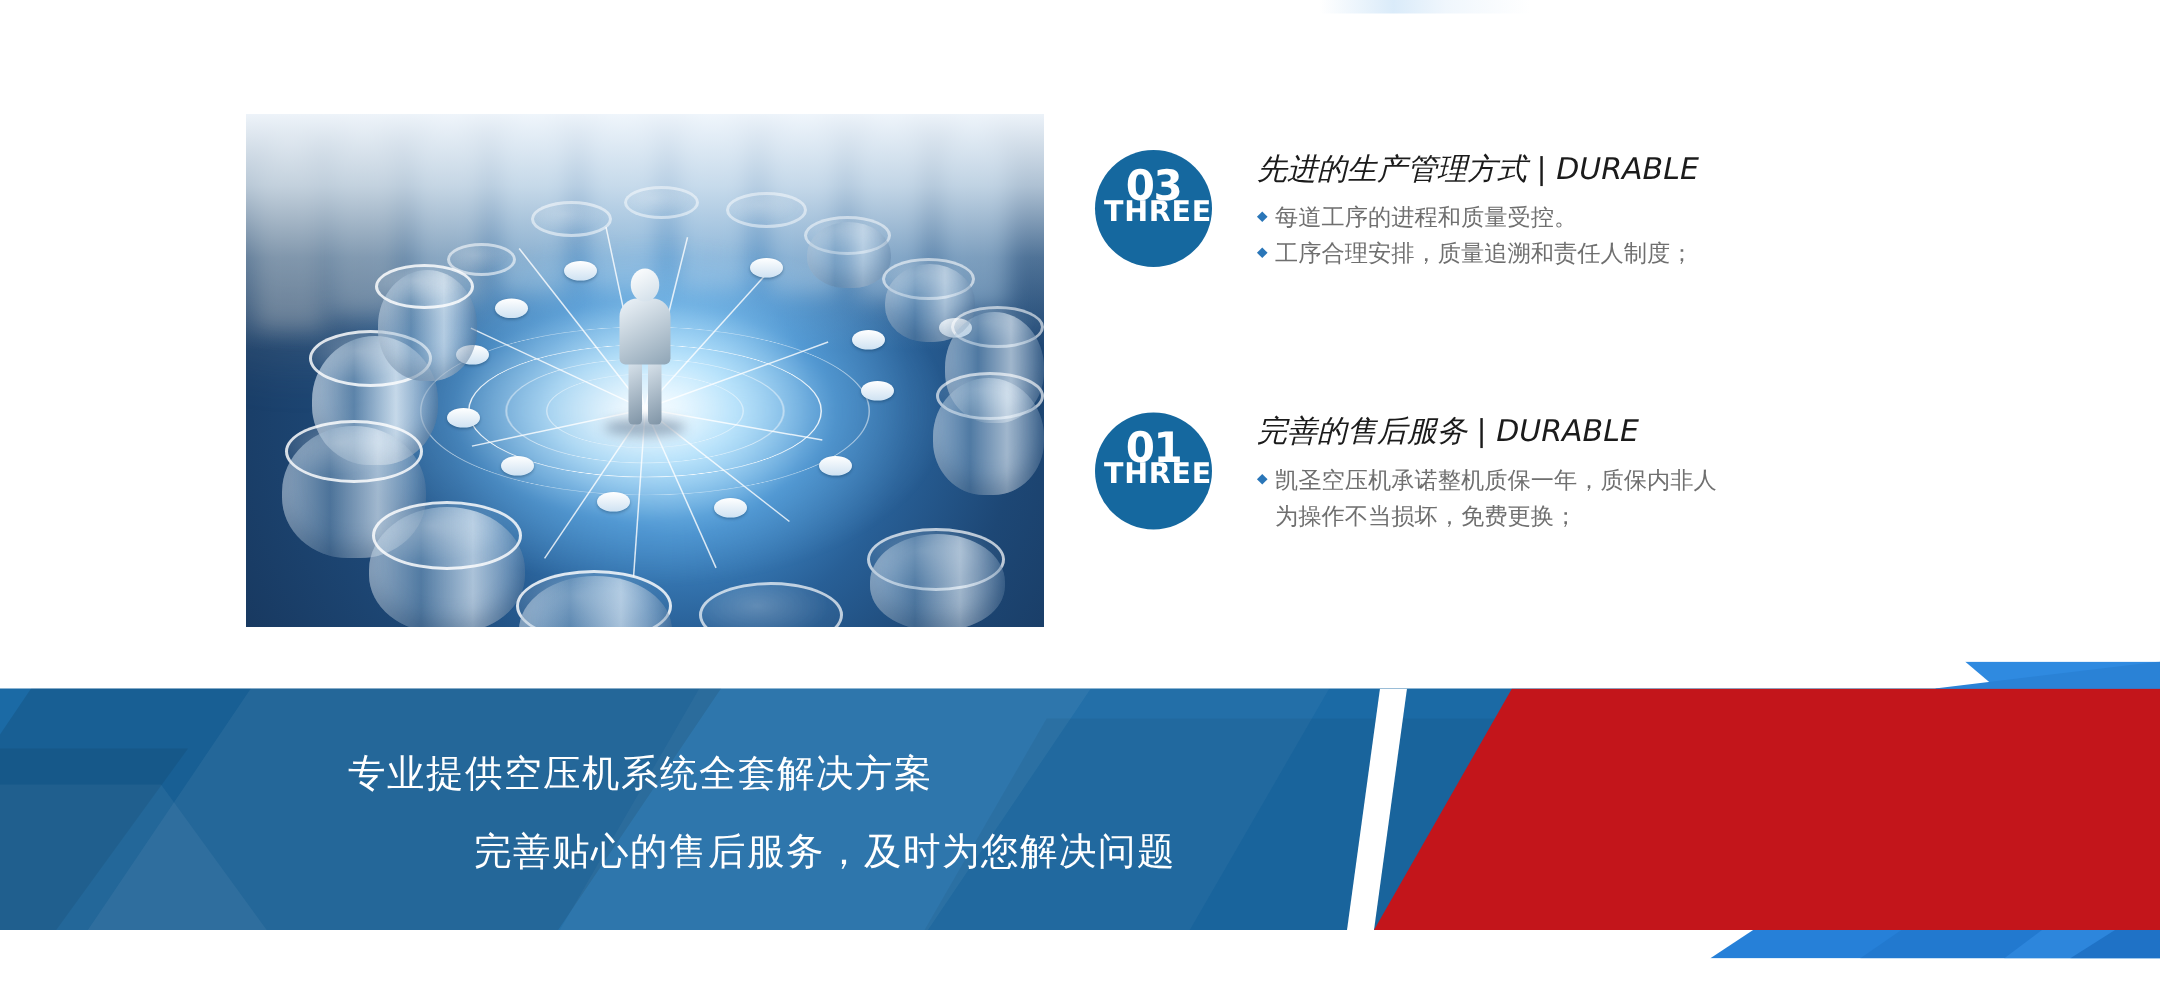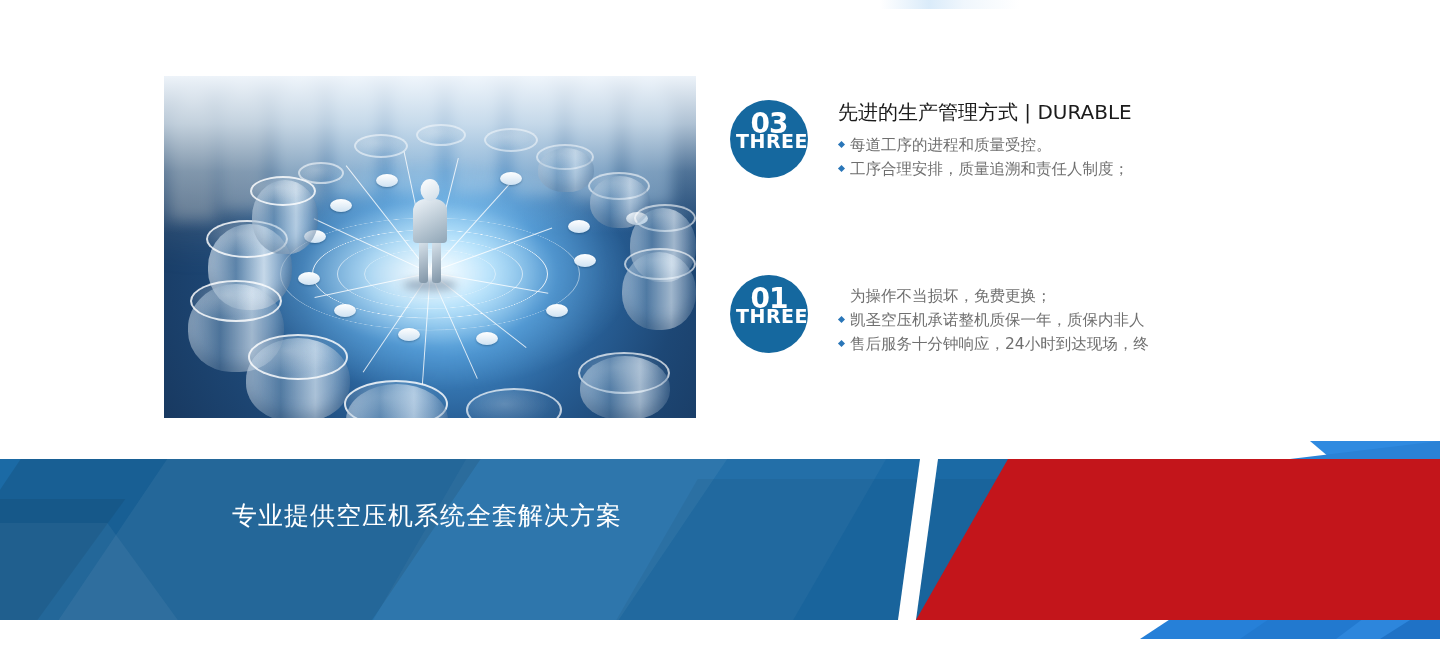--- a/index.html
+++ b/index.html
@@ -102,20 +102,21 @@
   .badge .word {
     position:absolute; left:6px; right:0; top:32px;
     font-size:19px; font-weight:700; line-height:1; letter-spacing:.5px;
     font-family:"DejaVu Sans", sans-serif;
   }
   .f-body { position:absolute; left:108px; top:0; }
   .f-title {
     font-size:20px; color:#1b1b1b; font-weight:400; line-height:1.2;
     white-space:nowrap;
     font-family:"DejaVu Sans","Liberation Sans",sans-serif;
+    font-style:italic;
   }
   .f-list { margin-top:9px; }
   .f-li {
     position:relative; padding-left:12px;
     font-size:15.5px; line-height:1.55; color:#6f6f6f;
     font-family:"DejaVu Sans","Liberation Sans",sans-serif;
   }
   .f-li::before{
     content:""; position:absolute; left:1px; top:9px;
     width:5px; height:5px; background:#2a76b8; transform:rotate(45deg);
@@ -257,41 +258,42 @@
       </div>
     </div>
   </div>
 
   <div class="feature" style="left:730px; top:275px; width:520px;">
     <div class="badge">
       <div class="num">01</div>
       <div class="word">THREE</div>
     </div>
     <div class="f-body">
+      <div class="f-title">完善的售后服务 | DURABLE</div>
       <div class="f-list">
+        <div class="f-li">凯圣空压机承诺整机质保一年，质保内非人</div>
         <div class="f-li cont">为操作不当损坏，免费更换；</div>
-        <div class="f-li">凯圣空压机承诺整机质保一年，质保内非人</div>
-        <div class="f-li">售后服务十分钟响应，24小时到达现场，终</div>
       </div>
     </div>
   </div>
 
   <div class="banner">
 
     <div class="b-left">
       <div class="facet" style="left:-40px; top:-20px; width:460px; height:220px; transform:skewX(-34deg); background:rgba(0,0,0,.10);"></div>
       <div class="facet" style="left:120px; top:-60px; width:560px; height:260px; transform:skewX(-34deg); background:rgba(255,255,255,.055);"></div>
       <div class="facet" style="left:-120px; top:64px; width:300px; height:200px; transform:skewX(36deg); background:rgba(255,255,255,.05);"></div>
       <div class="facet d" style="left:-200px; top:40px; width:260px; height:180px; transform:skewX(-36deg);"></div>
       <div class="facet" style="left:420px; top:-40px; width:420px; height:240px; transform:skewX(-30deg); background:rgba(255,255,255,.035);"></div>
       <div class="facet" style="left:640px; top:20px; width:340px; height:200px; transform:skewX(-30deg); background:rgba(0,0,0,.05);"></div>
     </div>
 
     <div class="b-text">
       <div class="b-line1">专业提供空压机系统全套解决方案</div>
+      <div class="b-line2">完善贴心的售后服务，及时为您解决问题</div>
     </div>
 
     <div class="b-blue-right">
       <svg width="300" height="198" viewBox="0 0 300 198">
         <polygon points="0,198 300,0 300,198" fill="#2680d8"></polygon>
         <polygon points="170,0 300,0 300,110" fill="#2f8ae0"></polygon>
         <polygon points="100,198 300,60 300,198" fill="#2279cf"></polygon>
         <polygon points="196,198 300,120 300,198" fill="#2d86dc"></polygon>
         <polygon points="150,18 300,0 300,70" fill="#2a82d6"></polygon>
         <polygon points="240,198 300,160 300,198" fill="#1f72c6"></polygon>

